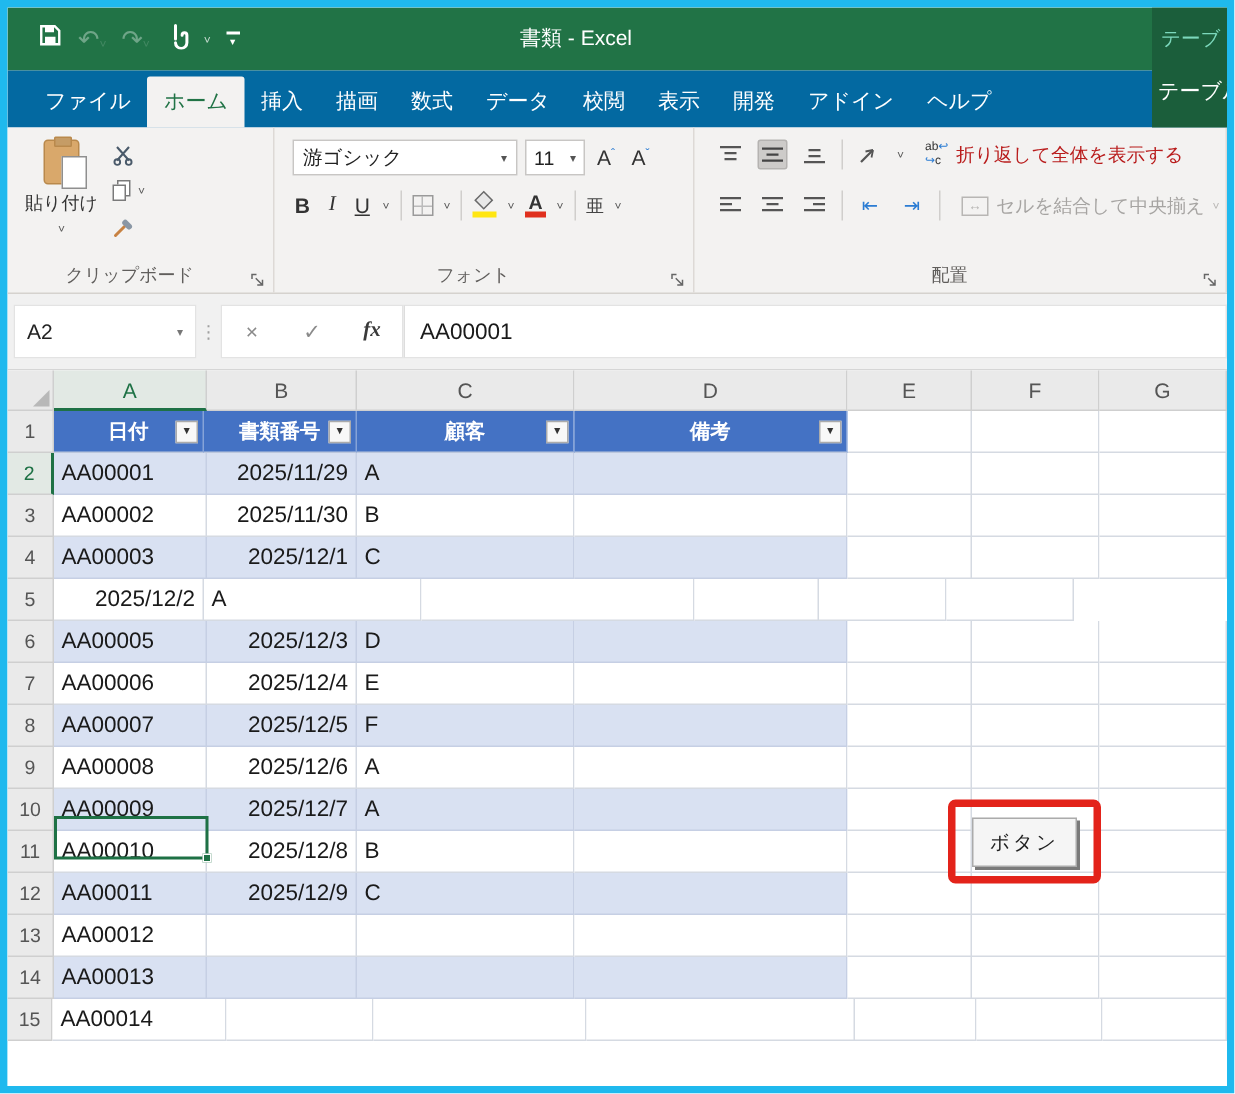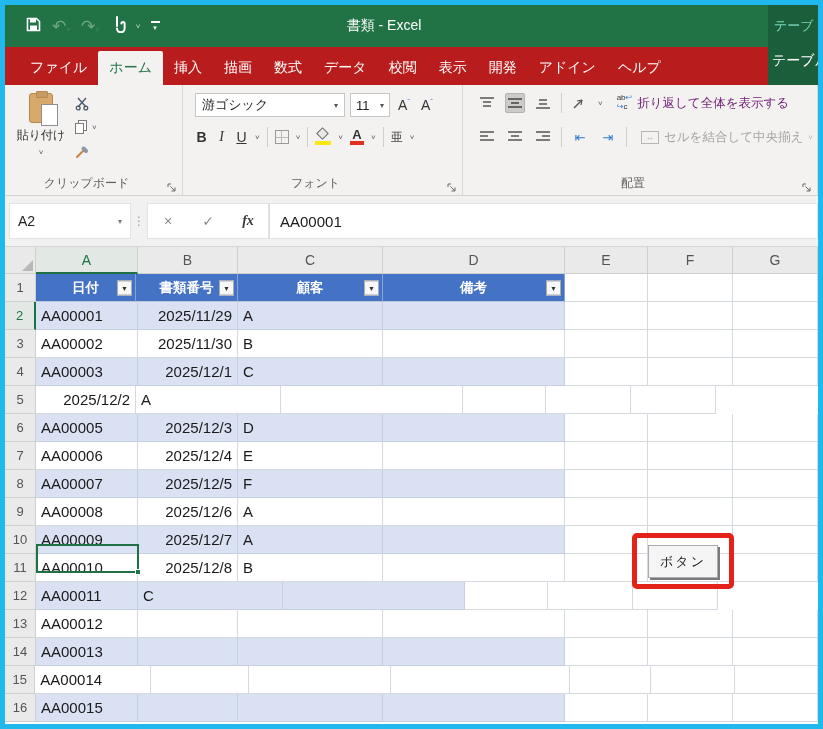--- a/index.html
+++ b/index.html
@@ -17,21 +17,21 @@
   .qat-more .bar { width:9px; border-top:2px solid #fff; margin-bottom:1px; }
   .qat-more .chev { font-size:7px; color:#fff; }
   .win-title { position:absolute; left:0; right:55px; text-align:center; color:#fff; font-size:14px; }
 
   
   .contextual { position:absolute; top:0; right:0; width:50px; height:80px; background:#1B5E3B; overflow:hidden; z-index:1; }
   .contextual .ctx-top { display:block; color:#7CD8BC; font-size:13px; padding:12px 0 0 6px; white-space:nowrap; }
   .contextual .ctx-tab { display:block; color:#fff; font-size:14px; padding:17px 0 0 4px; white-space:nowrap; }
 
   
-  .tabrow { position:relative; height:38px; background:#b91c1c; display:flex; align-items:flex-end; padding-left:14px; }
+  .tabrow { position:relative; height:38px; background:#0369a1; display:flex; align-items:flex-end; padding-left:14px; }
   .tab { color:#fff; font-size:14px; padding:8px 11px; white-space:nowrap; }
   .tab.active { background:#f3f2f1; color:#217346; border-radius:2px 2px 0 0; }
 
   
   .ribbon { position:relative; height:111px; background:#f3f2f1; border-bottom:1px solid #d5d2ce; display:flex; }
   .group { position:relative; height:100%; border-right:1px solid #ddd9d6; }
   .group-label { position:absolute; bottom:3px; left:0; right:14px; text-align:center; font-size:12px; color:#605e5c; white-space:nowrap; }
   .launcher { position:absolute; bottom:4px; right:4px; width:12px; height:12px; }
   .chev { color:#555; font-size:8px; }
 
@@ -73,21 +73,21 @@
   
   .g-align { flex:1; }
   .al-row1 { position:absolute; left:14px; top:8px; display:flex; align-items:center; gap:8px; }
   .al-row2 { position:absolute; left:14px; top:42px; display:flex; align-items:center; gap:8px; }
   .al-ic { width:20px; height:20px; display:flex; align-items:center; justify-content:center; border-radius:2px; }
   .al-ic.sel { background:#cdcbc9; border:1px solid #b5b3b1; }
   .al-ic svg { display:block; }
   .wrap-btn { display:flex; align-items:center; gap:5px; margin-left:6px; }
   .wrap-ic { font-size:8px; line-height:1.1; color:#333; text-align:left; }
   .wrap-ic .arr { color:#2b7cd3; }
-  .wrap-txt { font-size:12.5px; color:#701a75; white-space:nowrap; }
+  .wrap-txt { font-size:12.5px; color:#b91c1c; white-space:nowrap; }
   .merge-btn { display:flex; align-items:center; gap:5px; margin-left:6px; color:#a6a4a2; }
   .merge-ic { width:18px; height:13px; border:1px solid #b8b6b4; display:flex; align-items:center; justify-content:center; font-size:9px; color:#b8b6b4; }
   .merge-txt { font-size:12.5px; white-space:nowrap; }
   .indent-ic { font-size:13px; color:#2b7cd3; }
 
   
   .fbar { height:51px; background:#f1f1f1; border-bottom:1px solid #d6d6d6; display:flex; align-items:center; padding:7px 0 7px 4px; }
   .namebox { width:122px; height:36px; background:#fff; border:1px solid #e3e3e3; display:flex; align-items:center; justify-content:space-between; padding:0 8px; font-size:14px; color:#222; }
   .namebox .chev { color:#777; }
   .fdots { width:16px; text-align:center; color:#a0a0a0; font-size:12px; letter-spacing:0; }
@@ -446,20 +446,21 @@
         <div class="cell right" style="width: 100px;">2025/12/8</div>
         <div class="cell" style="width: 145px;">B</div>
         <div class="cell" style="width: 182px;"></div>
         <div class="cell" style="width: 83px;"></div>
         <div class="cell" style="width: 85px;"></div>
         <div class="cell" style="width: 85px;"></div>
       </div>
       <div class="grid-row">
         <div class="rowhead">12</div>
         <div class="cell band" style="width: 102px;">AA00011</div>
+        <div class="cell right band" style="width: 100px;">2025/12/9</div>
         <div class="cell band" style="width: 145px;">C</div>
         <div class="cell band" style="width: 182px;"></div>
         <div class="cell" style="width: 83px;"></div>
         <div class="cell" style="width: 85px;"></div>
         <div class="cell" style="width: 85px;"></div>
       </div>
       <div class="grid-row">
         <div class="rowhead">13</div>
         <div class="cell" style="width: 102px;">AA00012</div>
         <div class="cell right" style="width: 100px;"></div>
@@ -482,30 +483,20 @@
       <div class="grid-row">
         <div class="rowhead">15</div>
         <div class="cell" style="width: 118px;">AA00014</div>
         <div class="cell right" style="width: 100px;"></div>
         <div class="cell" style="width: 145px;"></div>
         <div class="cell" style="width: 182px;"></div>
         <div class="cell" style="width: 83px;"></div>
         <div class="cell" style="width: 85px;"></div>
         <div class="cell" style="width: 85px;"></div>
       </div>
-      <div class="grid-row">
-        <div class="rowhead">16</div>
-        <div class="cell band" style="width: 102px;">AA00015</div>
-        <div class="cell right band" style="width: 100px;"></div>
-        <div class="cell band" style="width: 145px;"></div>
-        <div class="cell band" style="width: 182px;"></div>
-        <div class="cell" style="width: 83px;"></div>
-        <div class="cell" style="width: 85px;"></div>
-        <div class="cell" style="width: 85px;"></div>
-      </div>
       <div class="active-cell">
         <span class="handle"></span>
       </div>
     <div class="form-button">ボタン</div>
     <div class="red-annot"></div>
   </div>
 
 </div>
 
 </body></html>

